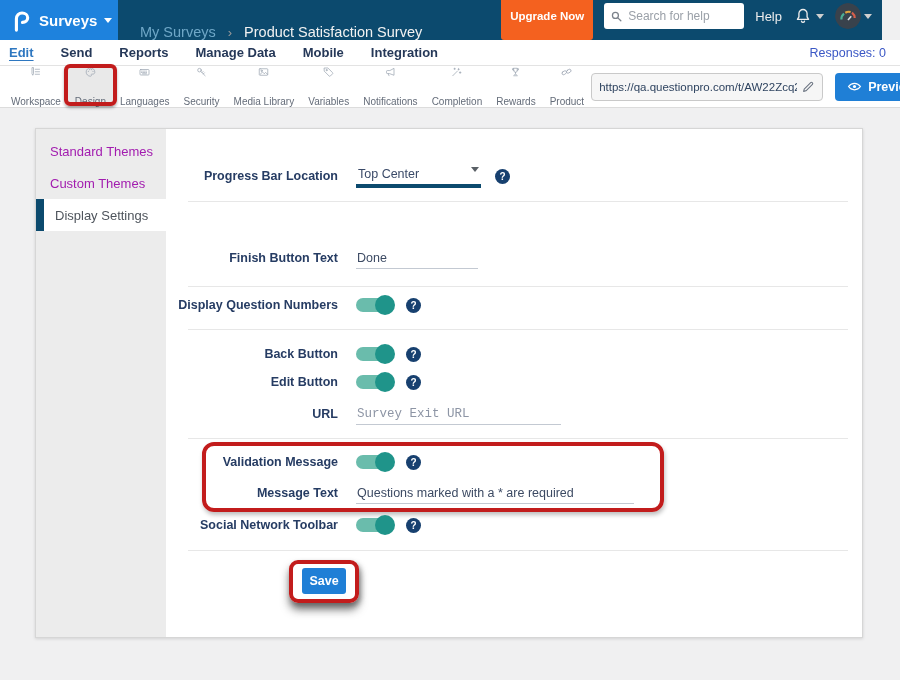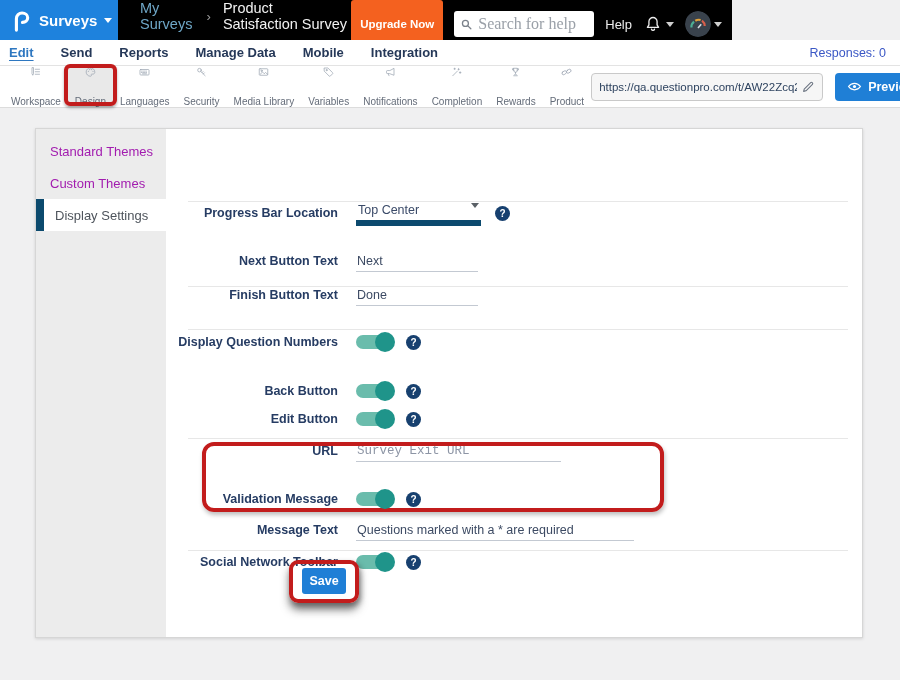--- a/index.html
+++ b/index.html
@@ -3,33 +3,33 @@
 <meta charset="utf-8">
 <style>
   * { margin:0; padding:0; box-sizing:border-box; }
   html,body { width:900px; height:680px; }
   body {
     position:relative; overflow:hidden;
     background:#f0f0f1;
     font-family:"Liberation Sans", sans-serif;
   }
   
-  .header { position:absolute; top:0; left:0; width:732px; height:40px; background:#000000; display:flex; align-items:flex-start; }
+  .header { position:absolute; top:0; left:0; width:882px; height:40px; background:#0c4a6e; display:flex; align-items:flex-end; }
   .logo-block { width:118px; height:40px; background:#1e82dd; display:flex; align-items:center; padding-left:10px; gap:7px; flex:0 0 auto; }
   .brand-label { color:#fff; font-size:15px; font-weight:700; }
   .caret-down { width:0; height:0; border-left:4px solid transparent; border-right:4px solid transparent; border-top:5px solid #fff; display:inline-block; }
   .caret-dim { border-top-color:#cfcfcf; }
   .breadcrumb { display:flex; align-items:center; gap:12px; margin-left:22px; }
   .bc-parent { color:#6fa7c7; font-size:14.5px; }
   .bc-sep { color:#9a9a9a; font-size:13px; }
   .bc-current { color:#f2f2f2; font-size:14.5px; }
   .header-right { margin-left:auto; display:flex; align-items:center; gap:11px; padding-right:10px; }
   .upgrade-btn { background:#f4611f; color:#fff; font-size:11.5px; font-weight:700; padding:18px 9px; border-radius:3px; border:none; cursor:pointer; white-space:nowrap; }
   .search-box { width:140px; height:26px; background:#fff; border-radius:3px; display:flex; align-items:center; padding:0 6px; gap:5px; }
-  .search-box input { border:none; outline:none; width:100%; font-size:16px; color:#444; font-family:Liberation Serif, serif; }
+  .search-box input { border:none; outline:none; width:100%; font-size:12px; color:#444; font-family:Liberation Sans, sans-serif; }
   .search-box input::placeholder { color:#9aa0a8; }
   .help-link { color:#ececec; font-size:13px; }
   .icon-btn { display:flex; align-items:center; gap:3px; }
   .avatar { width:26px; height:26px; border-radius:50%; overflow:hidden; flex:0 0 auto; }
   
   .nav { position:absolute; top:40px; left:0; width:900px; height:26px; background:#fff; border-bottom:1px solid #e3e3e3; display:flex; align-items:center; padding:0 14px 0 9px; }
   .nav-item { font-size:13px; font-weight:700; color:#253858; margin-right:27px; cursor:pointer; }
   .nav-item.active { color:#2e77c0; text-decoration:underline; text-underline-offset:3px; }
   .responses { margin-left:auto; color:#3a57c5; font-size:12.5px; }
   
@@ -42,25 +42,25 @@
   .toolbar-right { margin-left:auto; display:flex; align-items:center; gap:12px; padding-right:12px; }
   .url-field { width:232px; height:28px; background:#f6f6f6; border:1px solid #c9c9c9; border-radius:4px; display:flex; align-items:center; padding:0 7px; gap:4px; }
   .url-field input { flex:1; border:none; outline:none; background:transparent; font-size:11.5px; color:#2f4460; font-family:"Liberation Sans",sans-serif; }
   .preview-btn { background:#1f7fd6; color:#fff; height:28px; border:none; border-radius:4px; display:flex; align-items:center; gap:6px; padding:0 12px; font-size:12.5px; font-weight:700; cursor:pointer; }
   
   .panel { position:absolute; left:35px; top:128px; width:828px; height:510px; background:#fff; border:1px solid #d6d6d6; box-shadow:0 1px 3px rgba(0,0,0,.13); }
   .sidebar { position:absolute; left:0; top:0; bottom:0; width:130px; background:#ececec; padding-top:6px; }
   .side-item { height:32px; display:flex; align-items:center; padding-left:14px; font-size:13px; color:#a21caf; cursor:pointer; }
   .side-item.active { background:#fff; color:#4e545c; border-left:8px solid #0c4a6e; padding-left:11px; }
   .main { position:absolute; left:130px; top:0; right:0; bottom:0; }
-  .row { position:absolute; left:0; right:0; height:22px; display:flex; align-items:center;margin-top:37px; }
+  .row { position:absolute; left:0; right:0; height:22px; display:flex; align-items:center; }
   .flabel { width:172px; text-align:right; font-size:12.5px; font-weight:700; color:#263c63; flex:0 0 auto; }
   .ctrl { margin-left:18px; display:flex; align-items:center; }
   .divider { position:absolute; left:22px; width:660px; height:1px; background:#e7e7e7; }
-  .select { width:125px; border-bottom:6px solid #0c4a6e; display:flex; align-items:flex-start; justify-content:space-between; padding:3px 2px; cursor:pointer; }
+  .select { width:125px; border-bottom:4px solid #0c4a6e; display:flex; align-items:flex-start; justify-content:space-between; padding:3px 2px; cursor:pointer; }
   .select .sel-val { font-size:12.5px; color:#3a4a68; }
   .dd-caret { width:0; height:0; border-left:4px solid transparent; border-right:4px solid transparent; border-top:5px solid #5a6066; }
   .uinput { border:none; outline:none; border-bottom:1px solid #c3c9d2; font-size:12.5px; color:#3c4a63; padding:3px 1px; background:transparent; font-family:"Liberation Sans",sans-serif; }
   .uinput::placeholder { color:#8d95a5; }
   .toggle { width:36px; height:14px; background:#6abcac; border-radius:7px; position:relative; display:inline-block; cursor:pointer; flex:0 0 auto; }
   .toggle .knob { position:absolute; right:-3px; top:-3px; width:20px; height:20px; border-radius:50%; background:#1f948a; }
   .help-ico { width:15px; height:15px; border-radius:50%; background:#17406f; color:#fff; font-size:10px; font-weight:700; display:inline-flex; align-items:center; justify-content:center; margin-left:14px; cursor:pointer; }
   .anno-validation { left:36px; top:313px; width:462px; height:70px; border-radius:12px; box-shadow:1px 3px 4px rgba(0,0,0,.25); }
   .save-wrap { position:absolute; top:439px; left:136px; }
   .save-btn { background:#1f7fd6; color:#fff; border:none; border-radius:3px; width:44px; height:26px; font-size:12.5px; font-weight:700; cursor:pointer; font-family:"Liberation Sans",sans-serif; }
@@ -240,26 +240,20 @@
       <span class="ctrl">
         <span class="select">
           <span class="sel-val">Top Center</span>
           <span class="dd-caret"></span>
         </span>
         <span class="help-ico">?</span>
       </span>
     </div>
     <div class="divider" style="top:72px"></div>
 
-    <div class="row" style="top:84px">
-      <span class="flabel">Next Button Text</span>
-      <span class="ctrl">
-          <input class="uinput" style="width: 122px;" value="Next">
-        </span>
-    </div>
     <div class="row" style="top:118px">
       <span class="flabel">Finish Button Text</span>
       <span class="ctrl">
           <input class="uinput" style="width: 122px;" value="Done">
         </span>
     </div>
     <div class="divider" style="top:157px"></div>
 
     <div class="row" style="top:165px">
       <span class="flabel">Display Question Numbers</span>

